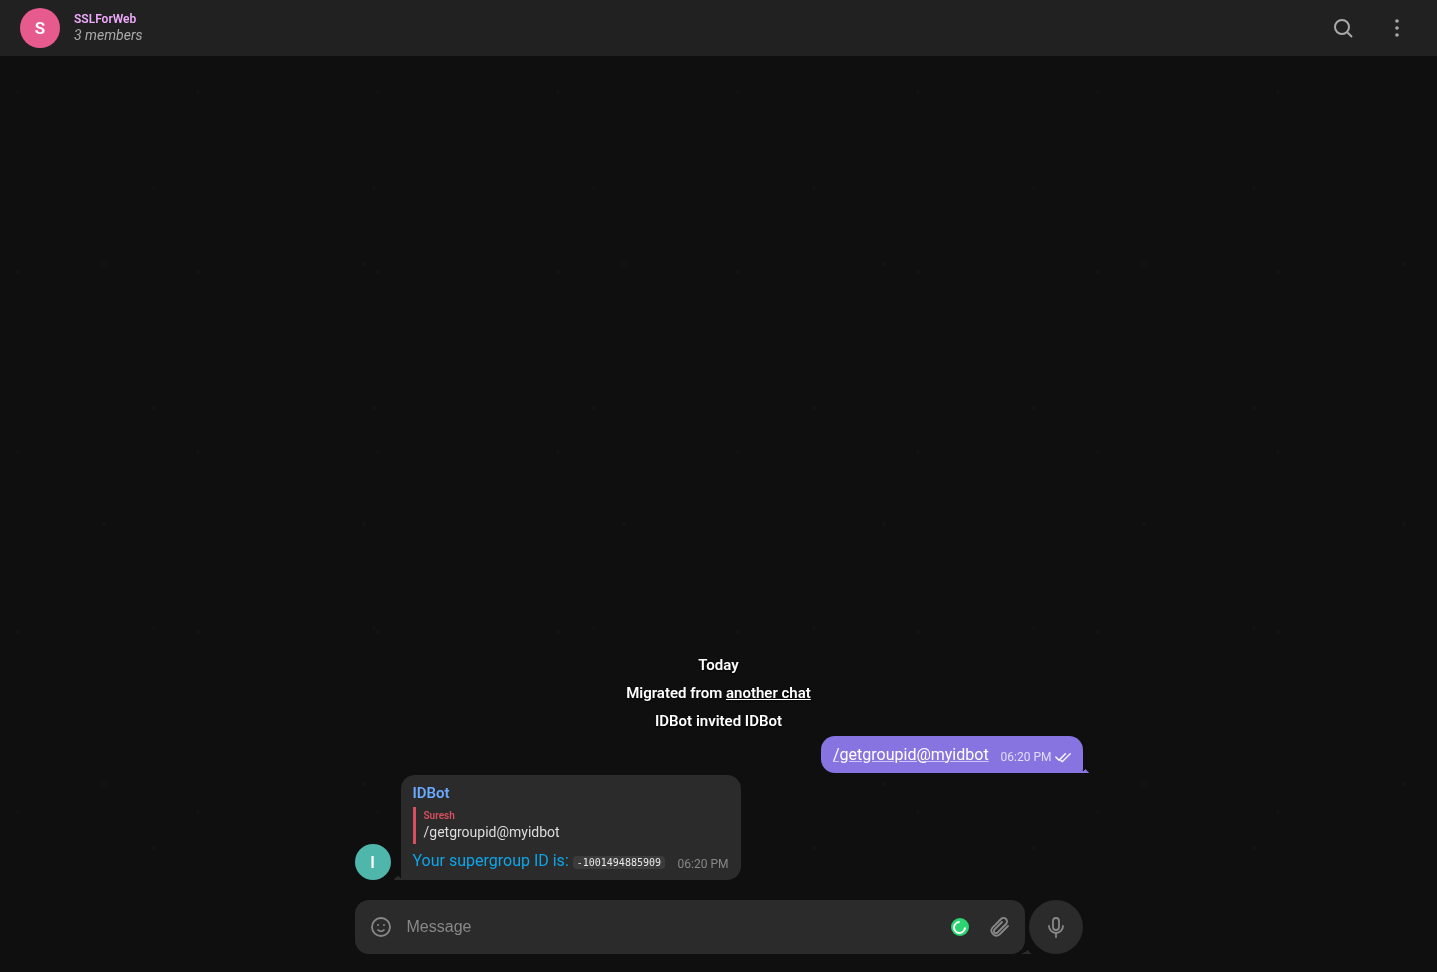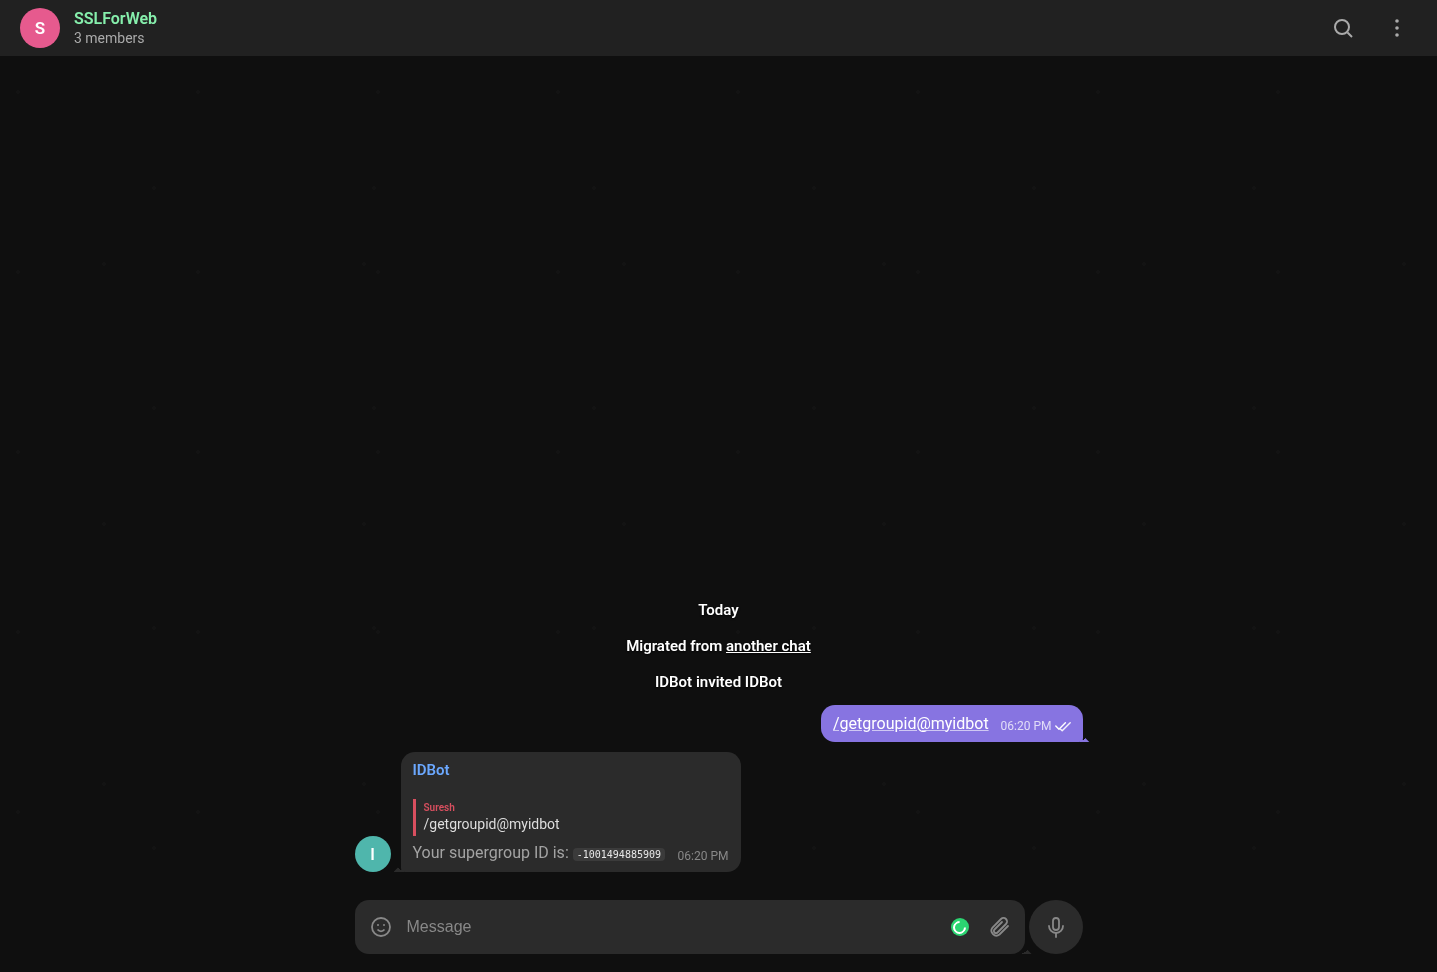--- a/index.html
+++ b/index.html
@@ -33,22 +33,22 @@
     display: flex;
     align-items: center; justify-content: center;
     font-weight: 600;
     font-size: 17px;
     color: #fff;
     cursor: pointer;
   }
   .avatar-pink { background: #e65a8e; }
   .avatar-teal { background: #4fb6ac; }
   .header-info { display: flex; flex-direction: column; cursor: pointer; }
-  .chat-title { font-size: 16px; font-weight: 600; color: #86efac; line-height: 1.2; }
-  .chat-subtitle { font-size: 14px; color: #aaa; line-height: 1.3; }
+  .chat-title { font-size: 12px; font-weight: 600; color: #f0abfc; line-height: 1.2; }
+  .chat-subtitle { font-size: 14px; color: #aaa; line-height: 1.3; font-style: italic; }
   .header-spacer { flex: 1; }
   .icon-btn {
     width: 40px; height: 40px;
     display: flex; align-items: center; justify-content: center;
     border-radius: 50%;
     cursor: pointer;
     color: #aaa;
   }
   .icon-btn svg { width: 24px; height: 24px; }
 
@@ -65,21 +65,21 @@
     display: flex;
     flex-direction: column;
     justify-content: flex-end;
     padding-bottom: 20px;
   }
   .messages-inner {
     width: 100%;
     display: flex;
     flex-direction: column;
     align-items: center;
-    gap: 10px;
+    gap: 2px;
     padding: 0 4px;
   }
   .service-msg {
     font-size: 15px;
     font-weight: 600;
     color: #fff;
     text-shadow: 0 1px 2px rgba(0,0,0,0.8);
     padding: 4px 10px;
   }
   .service-msg .link { text-decoration: underline; cursor: pointer; }
@@ -136,29 +136,29 @@
     font-size: 12px;
     color: rgba(255,255,255,0.75);
     margin-left: 8px;
     display: inline-flex;
     align-items: center;
     gap: 3px;
     vertical-align: bottom;
   }
   .msg-meta svg { width: 16px; height: 12px; }
 
-  .sender-name { color: #6ba8ff; font-weight: 600; font-size: 15px; margin-bottom: 19px; }
+  .sender-name { color: #6ba8ff; font-weight: 600; font-size: 15px; margin-bottom: 4px; }
   .reply-box {
     border-left: 3px solid #d84f5f;
     padding: 2px 0 2px 8px;
     margin-bottom: 6px;
   }
   .reply-name { color: #d84f5f; font-weight: 600; font-size: 10px; }
   .reply-text { color: #ddd; font-size: 14px; }
-  .in-text { color: #a3a3a3; }
+  .in-text { color: #0ea5e9; }
   .code-chip {
     font-family: ui-monospace, Menlo, Consolas, monospace;
     font-size: 10px;
     background: rgba(255,255,255,0.08);
     padding: 1px 4px;
     border-radius: 4px;
     color: #e8e8e8;
   }
   .in-time { color: #888; font-size: 12px; margin-left: 8px; float: right; margin-top: 6px; }
 

